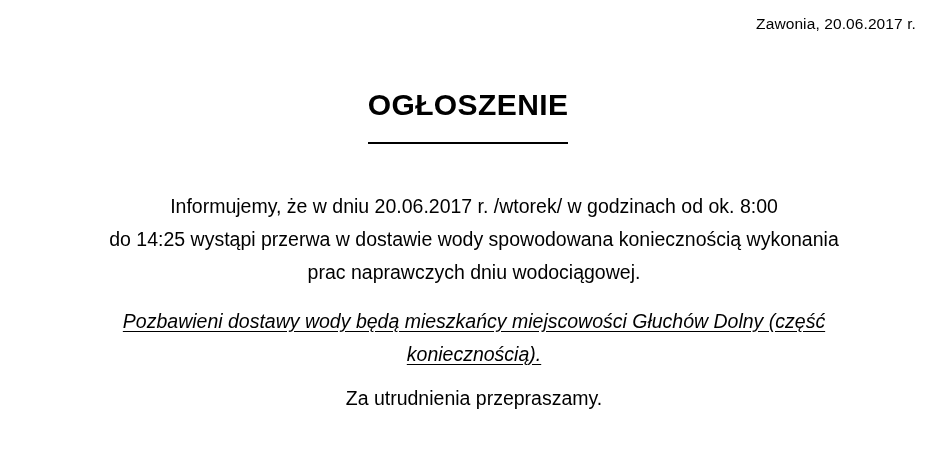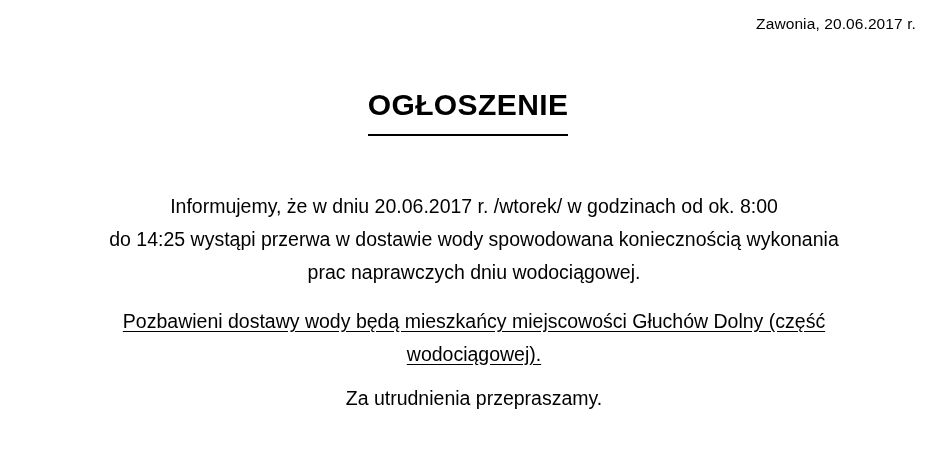--- a/index.html
+++ b/index.html
@@ -34,39 +34,40 @@
     left: 0;
     width: 936px;
     text-align: center;
     font-size: 30px;
     font-weight: bold;
     letter-spacing: 0.4px;
   }
   .title span {
     display: inline-block;
     border-bottom: 2px solid #000;
-    padding-bottom: 12px;
+    padding-bottom: 20px;
   }
   .body-block {
     position: absolute;
     top: 190px;
     left: 50px;
     width: 848px;
     text-align: center;
   }
   .para {
     font-size: 19.5px;
     line-height: 33px;
     margin: 0;
   }
   .para.p1 {
     margin: 0 0 2px 0;
   }
   .para.p2 {
     margin: 16px 0 0 0;
+    font-style: italic;
   }
   .para.p3 {
     margin: 11px 0 0 0;
   }
   .underlined {
     display: inline;
     border-bottom: 1px solid #000;
     text-decoration: underline;
     text-underline-offset: 3px;
   }
@@ -91,21 +92,21 @@
       <span>Informujemy, że w dniu 20.06.2017 r. /wtorek/ w godzinach od ok. 8:00</span>
       <br>
       <span>do  14:25 wystąpi przerwa w dostawie wody spowodowana koniecznością wykonania</span>
       <br>
       <span>prac naprawczych dniu wodociągowej.</span>
     </p>
 
     <p class="para p2">
       <span class="underlined">Pozbawieni dostawy wody będą mieszkańcy miejscowości  Głuchów Dolny (część</span>
       <br>
-      <span class="underlined">wodociągowej).</span>
+      <span class="underlined">koniecznością).</span>
     </p>
 
     <p class="para p3">
       <span>Za utrudnienia przepraszamy.</span>
     </p>
 
   </div>
 </div>
 
 </body></html>

